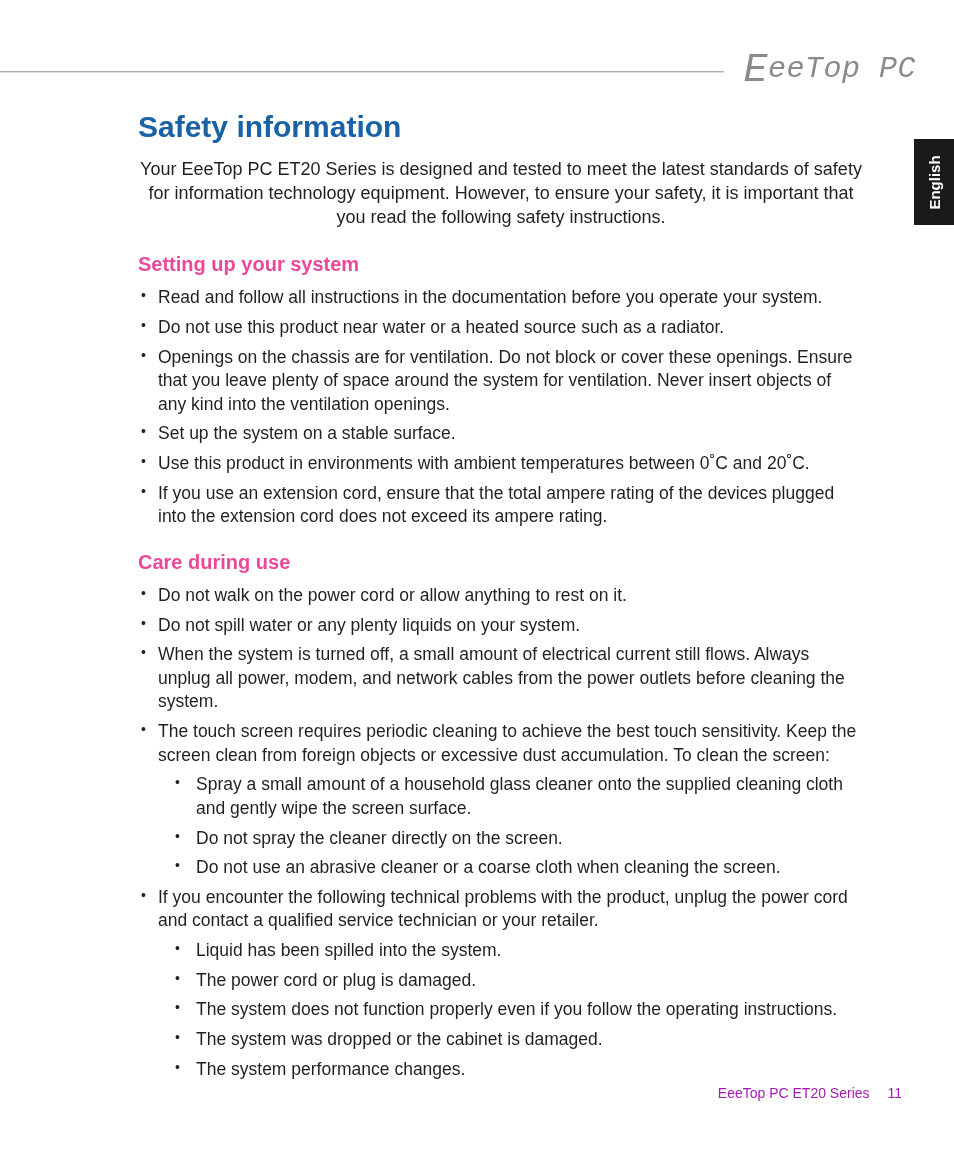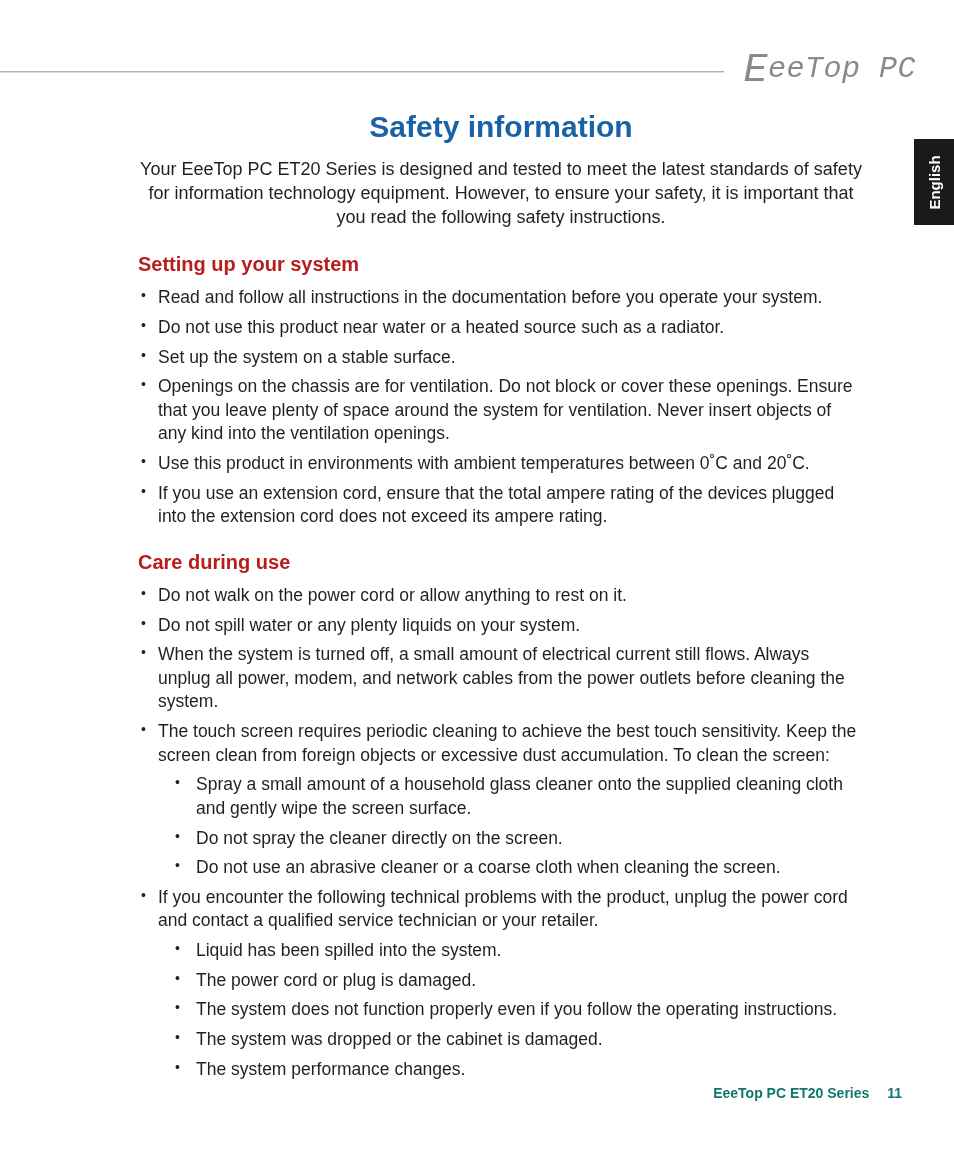--- a/index.html
+++ b/index.html
@@ -59,32 +59,31 @@
     top: 110px;
     left: 138px;
     right: 90px;
   }
   h1 {
     font-size: 30px;
     font-weight: 700;
     color: #1a62a6;
     margin-bottom: 14px;
     font-family: "Arial", "Helvetica Neue", sans-serif;
-    text-align: center;
   }
   .intro {
     font-size: 18px;
     line-height: 1.32;
     margin-bottom: 24px;
     text-align: center;
   }
   h2 {
     font-size: 20px;
     font-weight: 700;
-    color: #b91c1c;
+    color: #ec4899;
     margin-bottom: 10px;
     font-family: "Myriad Pro", "Segoe UI", sans-serif;
   }
   ul.outer {
     list-style: none;
     margin-bottom: 22px;
   }
   ul.outer > li {
     font-size: 17.5px;
     line-height: 1.35;
@@ -115,22 +114,21 @@
     position: absolute;
     left: 17px;
     top: 0;
     font-size: 14px;
   }
   .footer {
     position: absolute;
     bottom: 48px;
     right: 52px;
     font-size: 14px;
-    color: #0f766e;
-    font-weight: bold;
+    color: #a21caf;
   }
   .footer .pn {
     margin-left: 14px;
   }
 </style>
 </head>
 <body>
 
 <div class="header-line"></div>
 
@@ -143,22 +141,22 @@
 </div>
 
 <div class="content">
   <h1>Safety information</h1>
   <p class="intro">Your EeeTop PC ET20 Series is designed and tested to meet the latest standards of safety for information technology equipment. However, to ensure your safety, it is important that you read the following safety instructions.</p>
 
   <h2>Setting up your system</h2>
   <ul class="outer">
     <li>Read and follow all instructions in the documentation before you operate your system.</li>
     <li>Do not use this product near water or a heated source such as a radiator.</li>
+    <li>Openings on the chassis are for ventilation. Do not block or cover these openings. Ensure that you leave plenty of space around the system for ventilation. Never insert objects of any kind into the ventilation openings.</li>
     <li>Set up the system on a stable surface.</li>
-    <li>Openings on the chassis are for ventilation. Do not block or cover these openings. Ensure that you leave plenty of space around the system for ventilation. Never insert objects of any kind into the ventilation openings.</li>
     <li>Use this product in environments with ambient temperatures between 0˚C and 20˚C.</li>
     <li>If you use an extension cord, ensure that the total ampere rating of the devices plugged into the extension cord does not exceed its ampere rating.</li>
   </ul>
 
   <h2>Care during use</h2>
   <ul class="outer">
     <li>Do not walk on the power cord or allow anything to rest on it.</li>
     <li>Do not spill water or any plenty liquids on your system.</li>
     <li>When the system is turned off, a small amount of electrical current still flows. Always unplug all power, modem, and network cables from the power outlets before cleaning the system.</li>
     <li>

